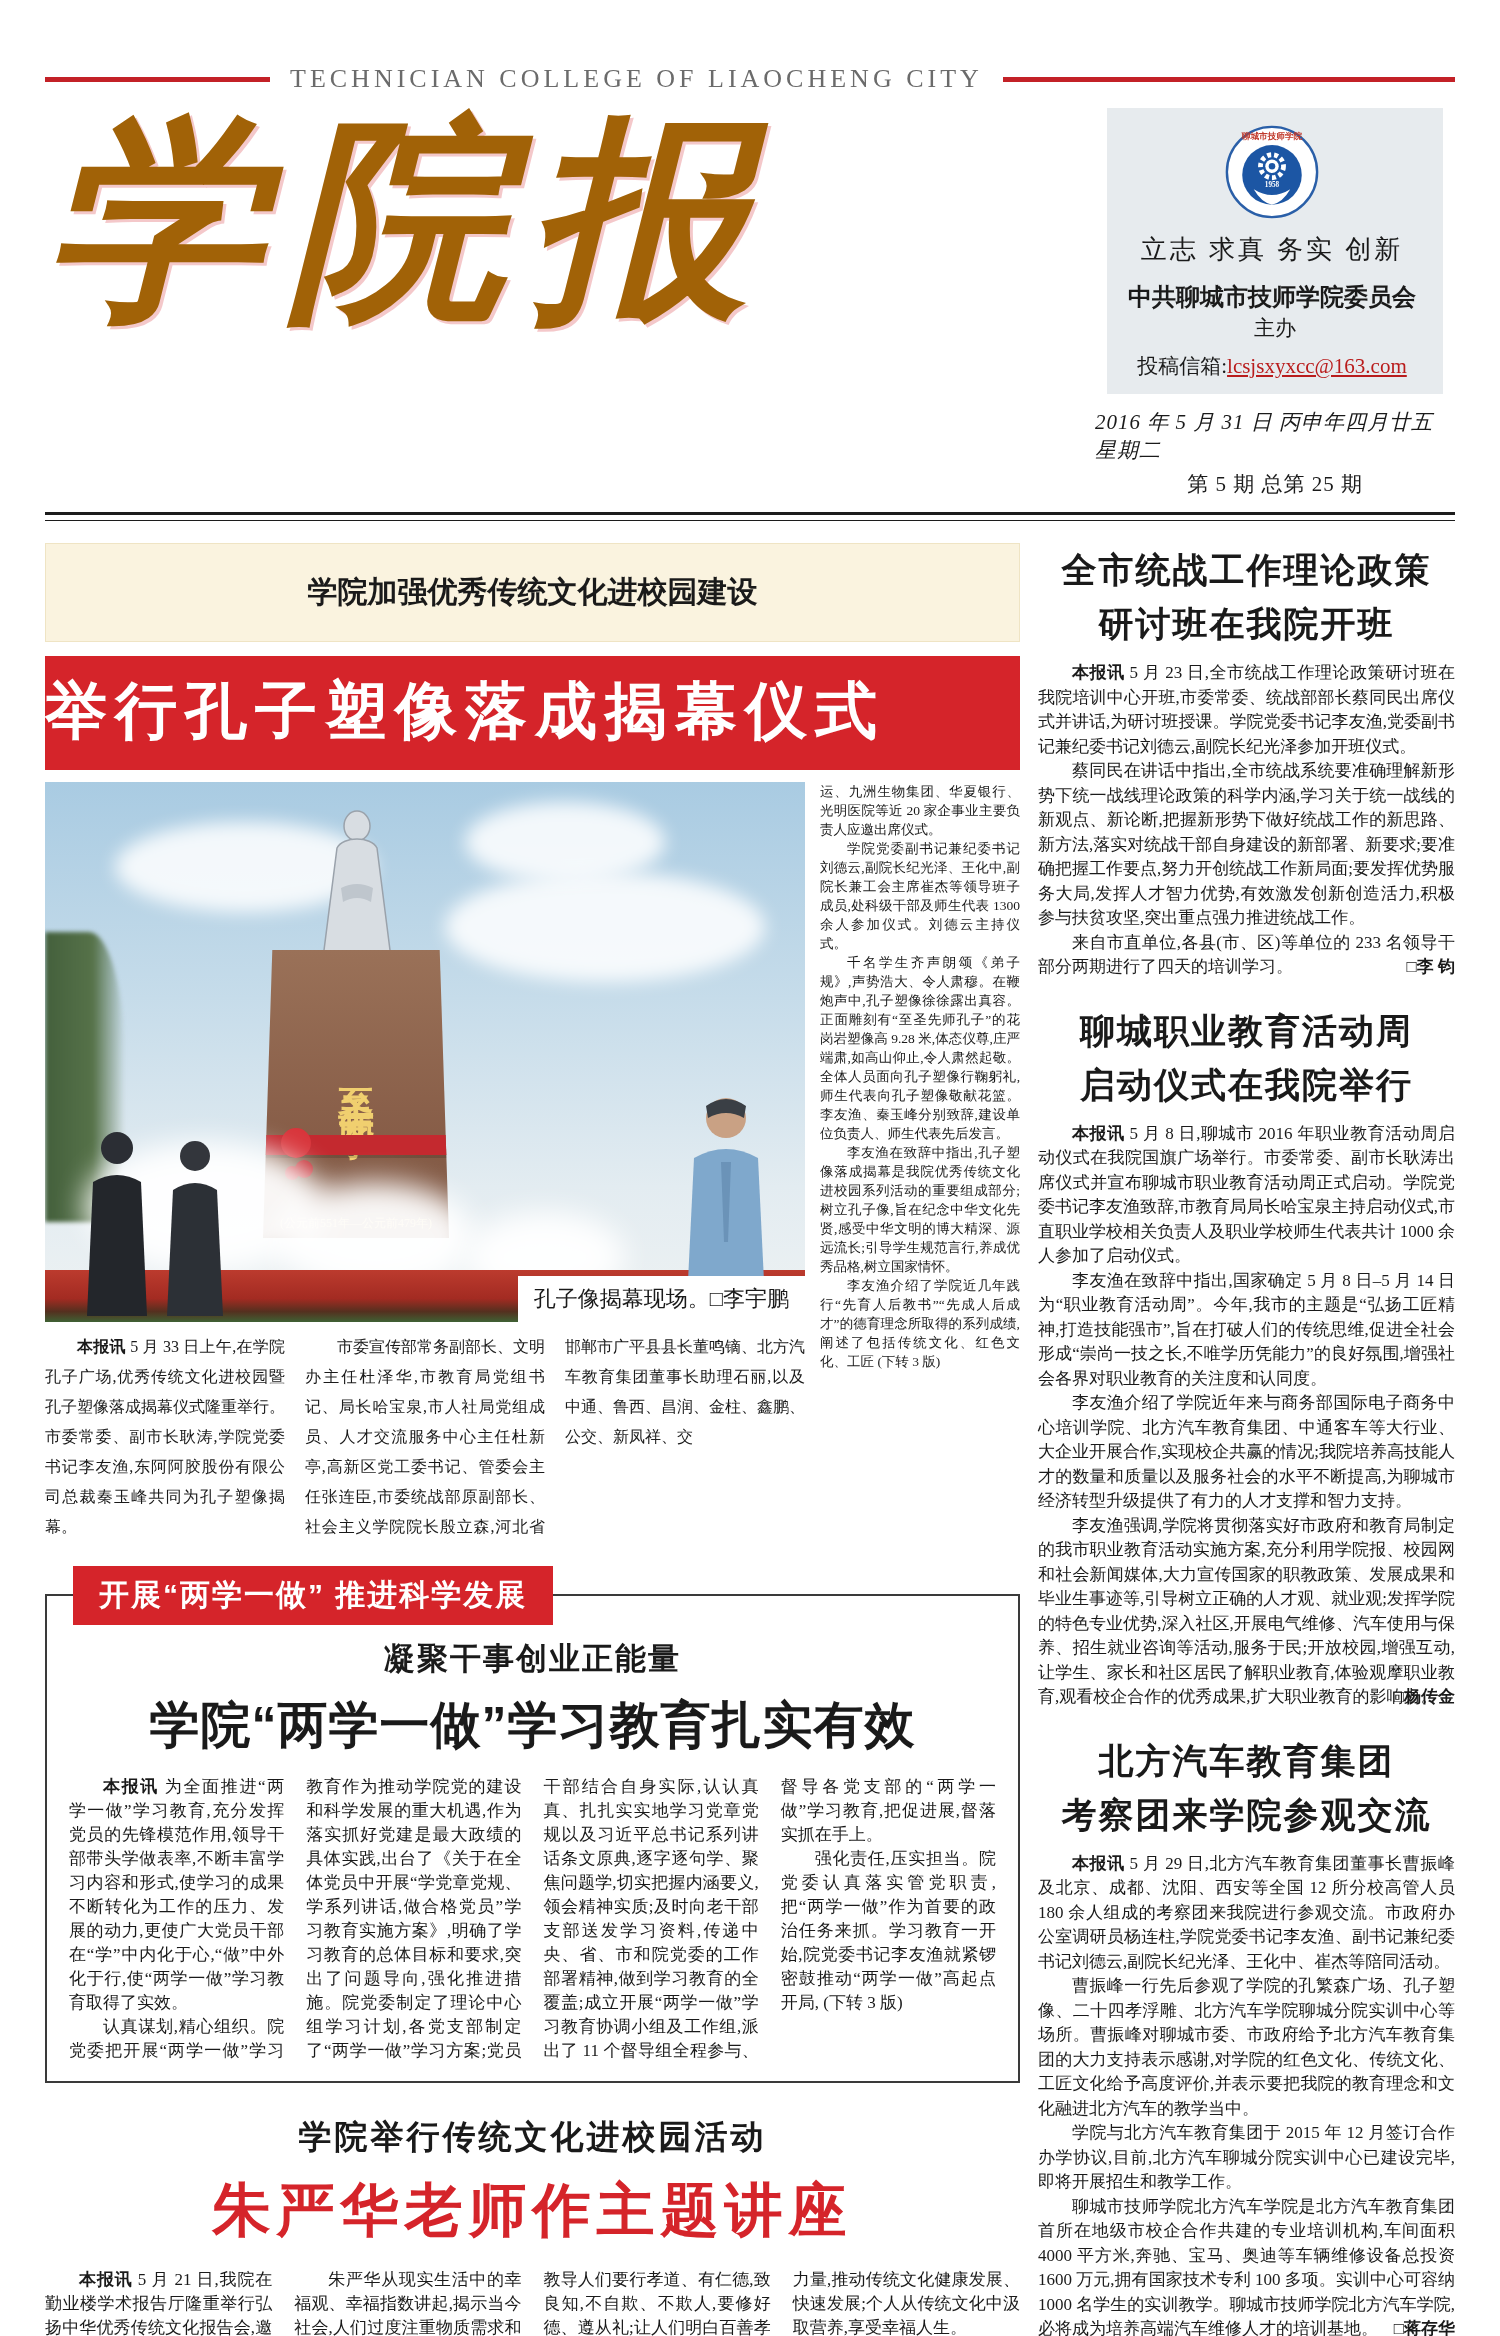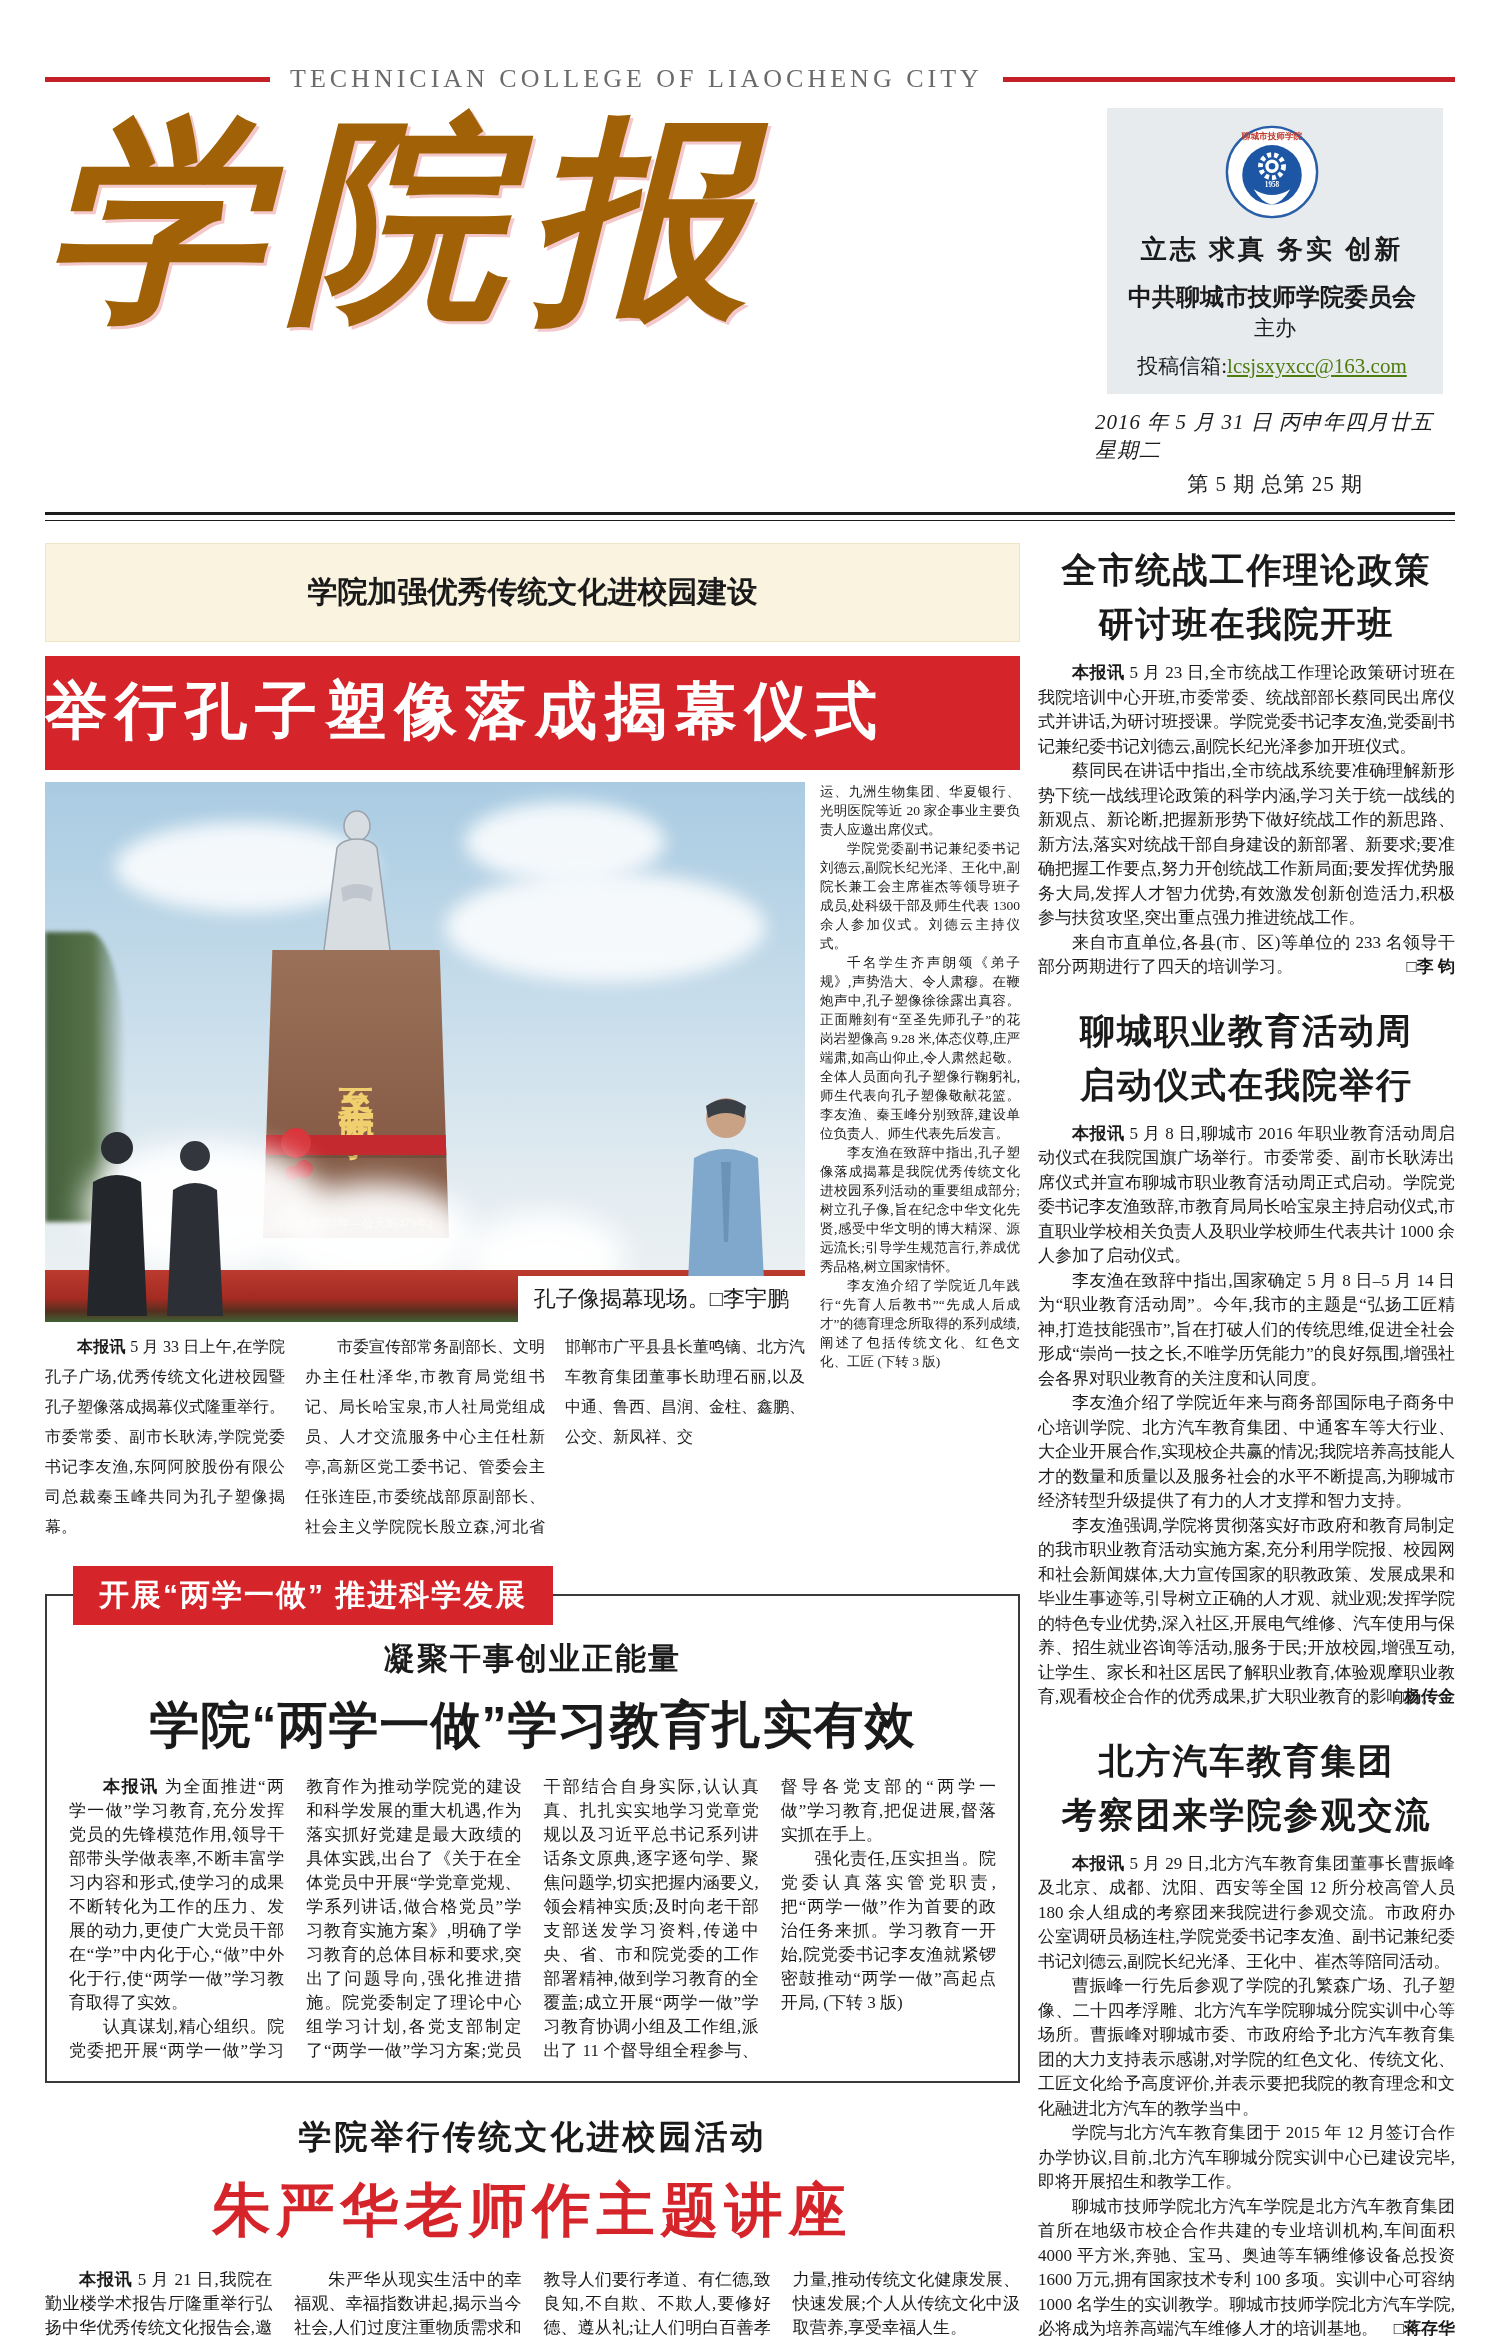--- a/index.html
+++ b/index.html
@@ -10,25 +10,25 @@
   .top-rule-row{display:flex;align-items:center;margin:64px 45px 0 45px;}
   .rule-left{width:225px;height:5px;background:#c32127;}
   .rule-right{flex:1;height:5px;background:#c32127;}
   .eng-title{margin:0 20px;color:#6b6b6b;font-size:26px;letter-spacing:4px;white-space:nowrap;font-family:"Liberation Serif",serif;}
 
   .masthead-row{display:flex;margin:4px 45px 0 45px;}
   .paper-title{flex:1;text-align:left;color:#a16207;font-size:218px;line-height:240px;font-weight:bold;font-style:italic;letter-spacing:24px;font-family:"DejaVu Serif",serif;text-shadow:3px 3px 0 rgba(211,34,42,.25);}
   .mast-right{width:360px;display:flex;flex-direction:column;align-items:center;padding-top:10px;}
   .info-box{background:#e7ebee;width:310px;padding:16px 16px 14px 10px;text-align:center;}
   .logo{display:block;margin:0 auto;}
-  .motto{font-size:26px;font-weight:bold;margin-top:12px;letter-spacing:3px;}
+  .motto{font-size:26px;font-weight:normal;margin-top:12px;letter-spacing:3px;}
   .publisher{font-size:24px;font-weight:bold;margin-top:14px;}
   .publisher .suffix{font-weight:normal;font-size:21px;margin-left:6px;}
   .email-line{font-size:21px;margin-top:10px;}
-  .email-line a{color:#4d7c0f;text-decoration:underline;margin-top:8px;}
+  .email-line a{color:#b91c1c;text-decoration:underline;margin-top:8px;}
   .date-line{font-size:21px;margin-top:14px;letter-spacing:1px;font-style:italic;}
   .issue-line{font-size:21px;margin-top:6px;letter-spacing:1px;}
   .header-sep{margin:14px 45px 0 45px;height:5px;border-top:3px solid #1c1c1c;border-bottom:1px solid #1c1c1c;}
 
   
   .main{display:flex;gap:18px;margin:22px 45px 0 45px;align-items:flex-start;}
   .col-left{width:975px;flex:0 0 975px;}
   .col-right{flex:1;min-width:0;}
 
   p{margin:0;text-indent:2em;}

